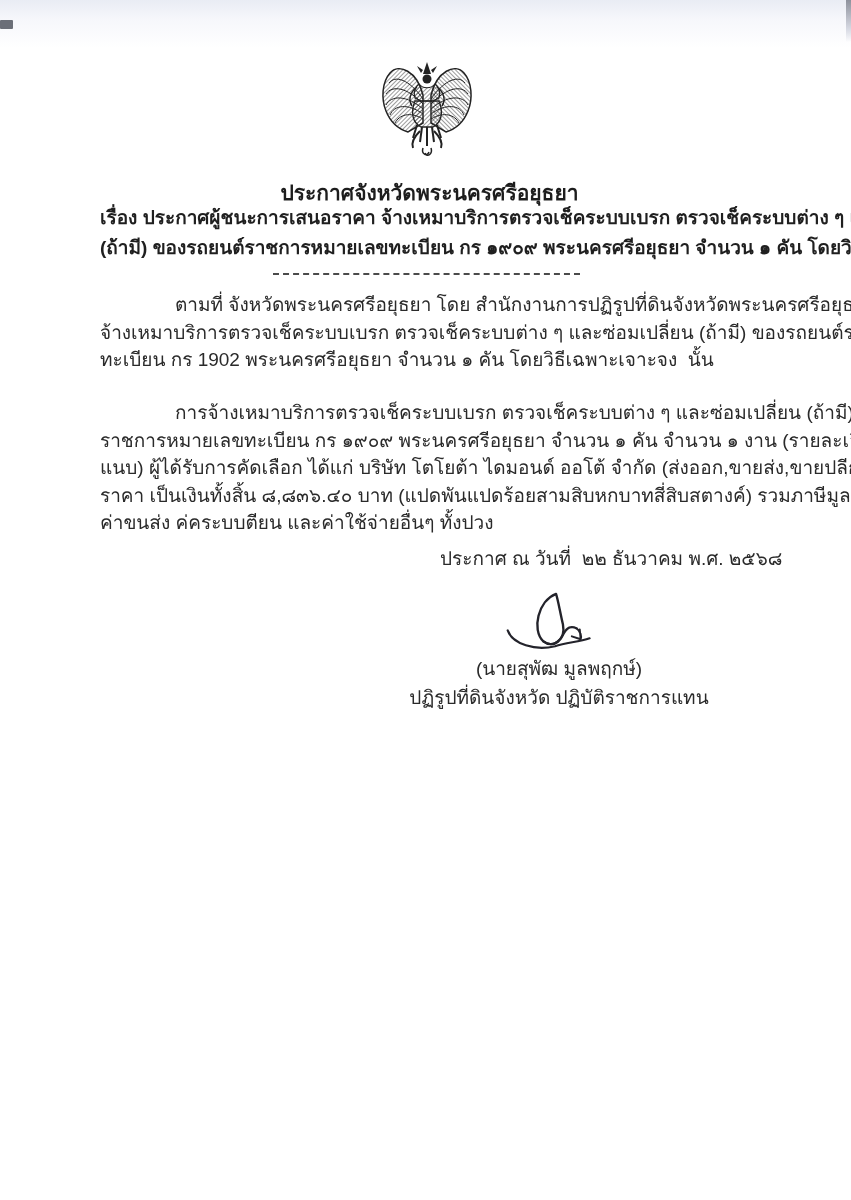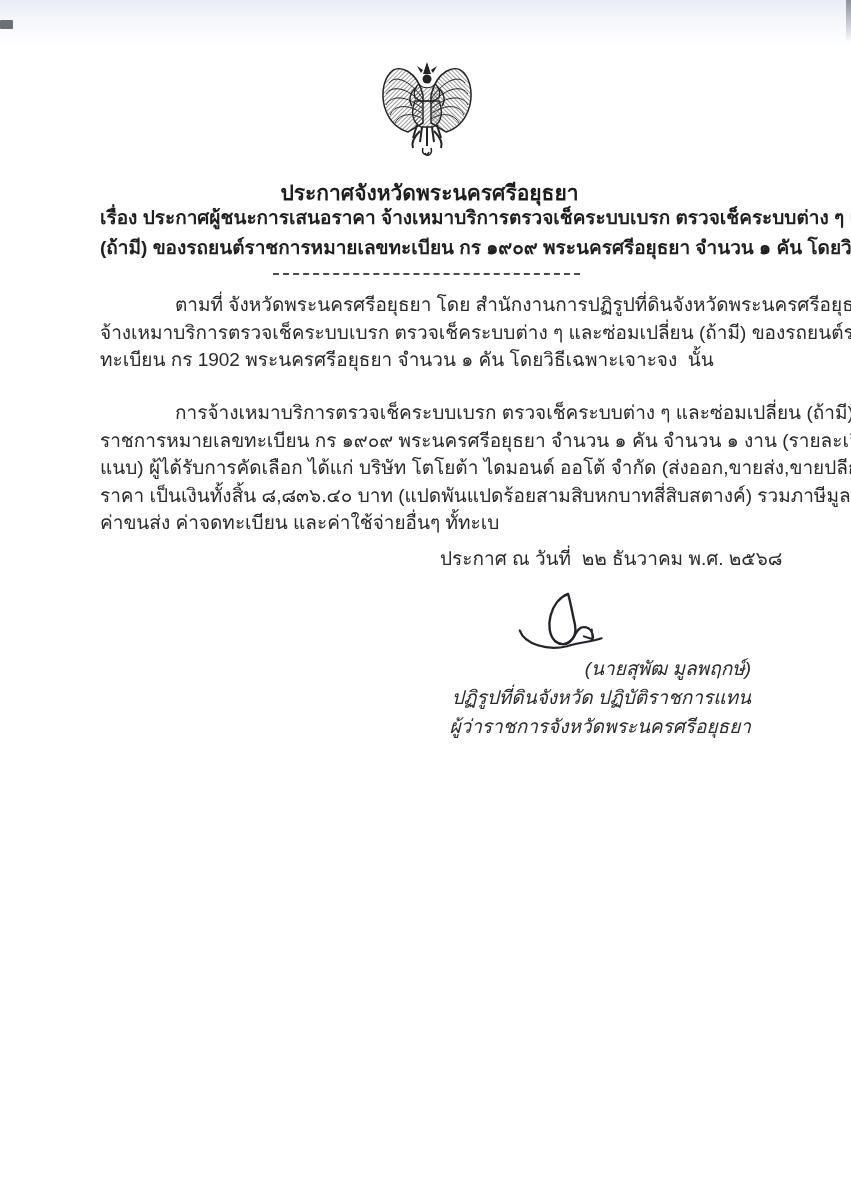--- a/index.html
+++ b/index.html
@@ -42,22 +42,22 @@
   }
   .para .line{white-space:pre;}
   .para .indent{padding-left:75px;}
   .p1{top:291px;}
   .p2{top:399px;}
   .announce{
     position:absolute;left:440px;top:543px;
     font-size:19px;color:#2a2a2a;white-space:pre;
   }
   .sig-block{
-    position:absolute;left:391px;top:586px;width:360px;text-align:right;
-    font-size:19px;line-height:29px;color:#2a2a2a;font-style:italic;
+    position:absolute;left:379px;top:586px;width:360px;text-align:center;
+    font-size:19px;line-height:29px;color:#2a2a2a;
   }
   .sig-svg{display:block;margin:0 auto;width:130px;height:74px;}
   .sig-name{margin-top:-6px;white-space:pre;}
   .sig-title{white-space:pre;}
 </style>
 </head>
 <body>
 
 <div class="page">
 
@@ -113,30 +113,29 @@
     <div class="line indent">ตามที่ จังหวัดพระนครศรีอยุธยา โดย สำนักงานการปฏิรูปที่ดินจังหวัดพระนครศรีอยุธยา ได้มีโครงการ</div>
     <div class="line">จ้างเหมาบริการตรวจเช็คระบบเบรก ตรวจเช็คระบบต่าง ๆ และซ่อมเปลี่ยน (ถ้ามี) ของรถยนต์ราชการหมายเลข</div>
     <div class="line">ทะเบียน กร 1902 พระนครศรีอยุธยา จำนวน ๑ คัน โดยวิธีเฉพาะเจาะจง  นั้น</div>
   </div>
 
   <div class="para p2">
     <div class="line indent">การจ้างเหมาบริการตรวจเช็คระบบเบรก ตรวจเช็คระบบต่าง ๆ และซ่อมเปลี่ยน (ถ้ามี) ของรถยนต์</div>
     <div class="line">ราชการหมายเลขทะเบียน กร ๑๙๐๙ พระนครศรีอยุธยา จำนวน ๑ คัน จำนวน ๑ งาน (รายละเอียดตามเอกสาร</div>
     <div class="line">แนบ) ผู้ได้รับการคัดเลือก ได้แก่ บริษัท โตโยต้า ไดมอนด์ ออโต้ จำกัด (ส่งออก,ขายส่ง,ขายปลีก,ให้บริการ) โดยเสนอ</div>
     <div class="line">ราคา เป็นเงินทั้งสิ้น ๘,๘๓๖.๔๐ บาท (แปดพันแปดร้อยสามสิบหกบาทสี่สิบสตางค์) รวมภาษีมูลค่าเพิ่มและภาษีอื่น</div>
-    <div class="line">ค่าขนส่ง ค่าจดทะเบียน และค่าใช้จ่ายอื่นๆ ทั้ทะเบ</div>
+    <div class="line">ค่าขนส่ง ค่คระบบตียน และค่าใช้จ่ายอื่นๆ ทั้งปวง</div>
   </div>
 
   <div class="announce">ประกาศ ณ วันที่  ๒๒ ธันวาคม พ.ศ. ๒๕๖๘</div>
 
   <div class="sig-block">
     <svg class="sig-svg" viewBox="0 0 130 75" aria-hidden="true">
       <path d="M62,8 C44,15 37,44 49,56 C59,64 72,55 69,39 C66,26 64,14 62,8" fill="none" stroke="#23232b" stroke-width="2.4" stroke-linecap="round"></path>
       <path d="M49,56 C57,62 65,58 70,48 C73,42 77,40 83,43" fill="none" stroke="#23232b" stroke-width="2.2" stroke-linecap="round"></path>
       <path d="M83,43 C87,46 88,51 87,54 M87,54 L78,51 M87,54 L86,44" fill="none" stroke="#23232b" stroke-width="2" stroke-linecap="round"></path>
       <path d="M13,45 C18,59 41,66 61,61 C73,57 85,57 96,53" fill="none" stroke="#23232b" stroke-width="2.2" stroke-linecap="round"></path>
     </svg>
     <div class="sig-name">(นายสุพัฒ มูลพฤกษ์)</div>
     <div class="sig-title">ปฏิรูปที่ดินจังหวัด ปฏิบัติราชการแทน</div>
-    <div class="sig-title">ผู้ว่าราชการจังหวัดพระนครศรีอยุธยา</div>
   </div>
 
 </div>
 
 </body></html>

